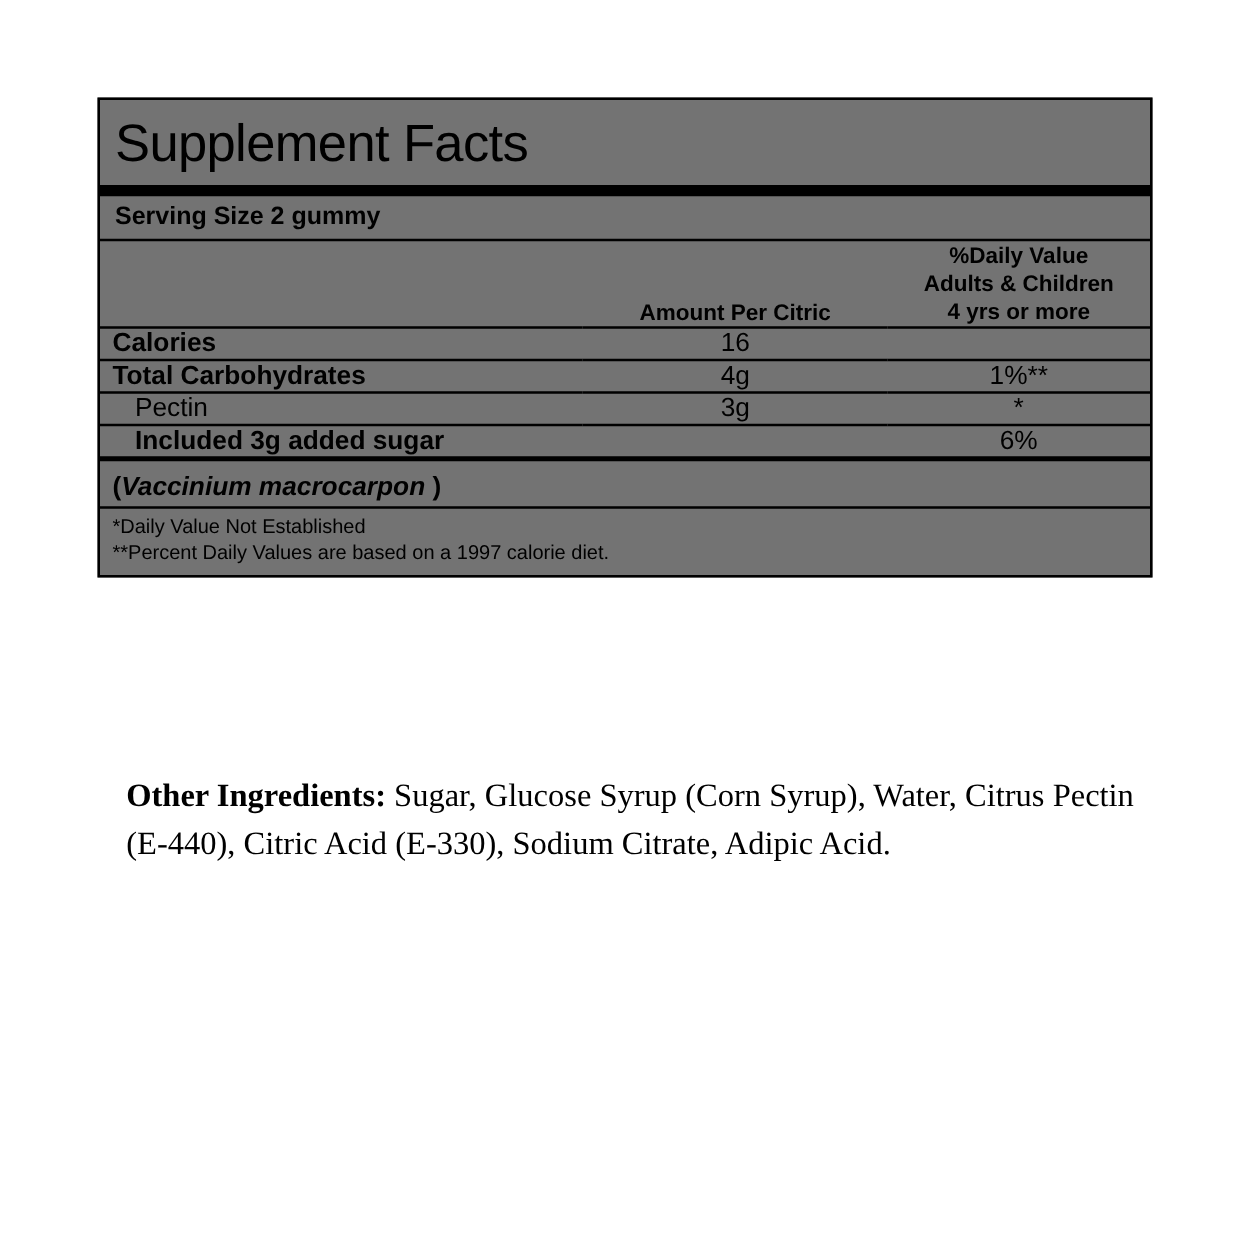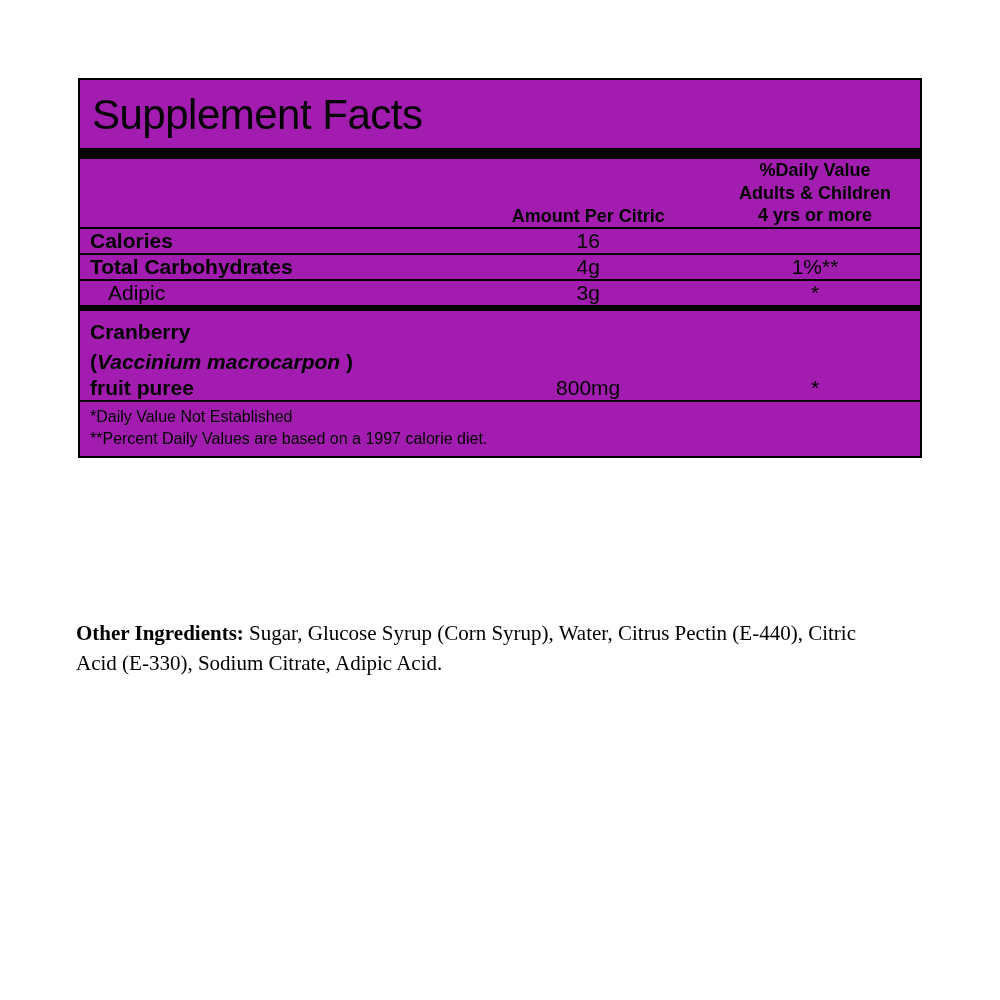--- a/index.html
+++ b/index.html
@@ -14,21 +14,21 @@
     color: #000000;
     position: relative;
   }
   .panel {
     position: absolute;
     left: 78px;
     top: 78px;
     width: 844px;
     border: 2px solid #000;
     box-sizing: border-box;
-    background: #a21caf;
+    background: #737373;
   }
   .title {
     font-size: 42px;
     font-weight: 400;
     letter-spacing: -0.5px;
     padding: 12px 0 10px 12px;
     line-height: 1.1;
   }
   .rule-thick {
     height: 9px;
@@ -131,38 +131,39 @@
     text-align: center;
     font-size: 21px;
   }
   .footnotes {
     font-size: 16px;
     padding: 4px 0 6px 10px;
     line-height: 1.35;
   }
   .other {
     position: absolute;
-    left: 76px;
+    left: 101px;
     top: 618px;
     width: 810px;
     font-family: "Liberation Serif", serif;
-    font-size: 21px;
+    font-size: 26px;
     line-height: 1.45;
   }
   .other b { font-weight: bold; }
 </style>
 </head>
 <body>
 
 <div class="panel">
 
   <div class="title">Supplement Facts</div>
 
   <div class="rule-thick"></div>
 
+  <div class="serving">Serving Size 2 gummy</div>
 
   <div class="rule-thin"></div>
 
   <table class="sf">
     <tbody>
         <tr class="hdr-row">
       <td class="col-name"></td>
       <td class="col-amt hdr-amt">Amount Per Citric</td>
       <td class="col-dv hdr-dv">
         <div>%Daily Value</div>
@@ -189,44 +190,43 @@
       <td class="nut-name">Total Carbohydrates</td>
       <td class="nut-amt">4g</td>
       <td class="nut-dv">1%**</td>
     </tr>
 
     <tr class="sep-row">
       <td class="sep-thin" colspan="3"></td>
     </tr>
 
     <tr class="nut-row">
-      <td class="nut-name indent1">Adipic</td>
+      <td class="nut-name indent1">Pectin</td>
       <td class="nut-amt">3g</td>
       <td class="nut-dv">*</td>
     </tr>
 
     <tr class="sep-row">
       <td class="sep-thin" colspan="3"></td>
     </tr>
 
+    <tr class="nut-row">
+      <td class="nut-name indent2">Included 3g added sugar</td>
+      <td class="nut-amt"></td>
+      <td class="nut-dv">6%</td>
+    </tr>
   </tbody>
     </table>
 
   <div class="rule-med"></div>
 
   <div class="ing-block">
-    <div class="ing-name-1">Cranberry</div>
     <div class="ing-name-2"><span>(</span><i>Vaccinium macrocarpon</i><span> )</span></div>
   </div>
 
-  <div class="ing-row">
-    <div class="lbl">fruit puree</div>
-    <div class="amt">800mg</div>
-    <div class="dv">*</div>
-  </div>
 
   <div class="rule-thin"></div>
 
   <div class="footnotes">
     <div>*Daily Value Not Established</div>
     <div>**Percent Daily Values are based on a 1997 calorie diet.</div>
   </div>
 
 </div>
 

